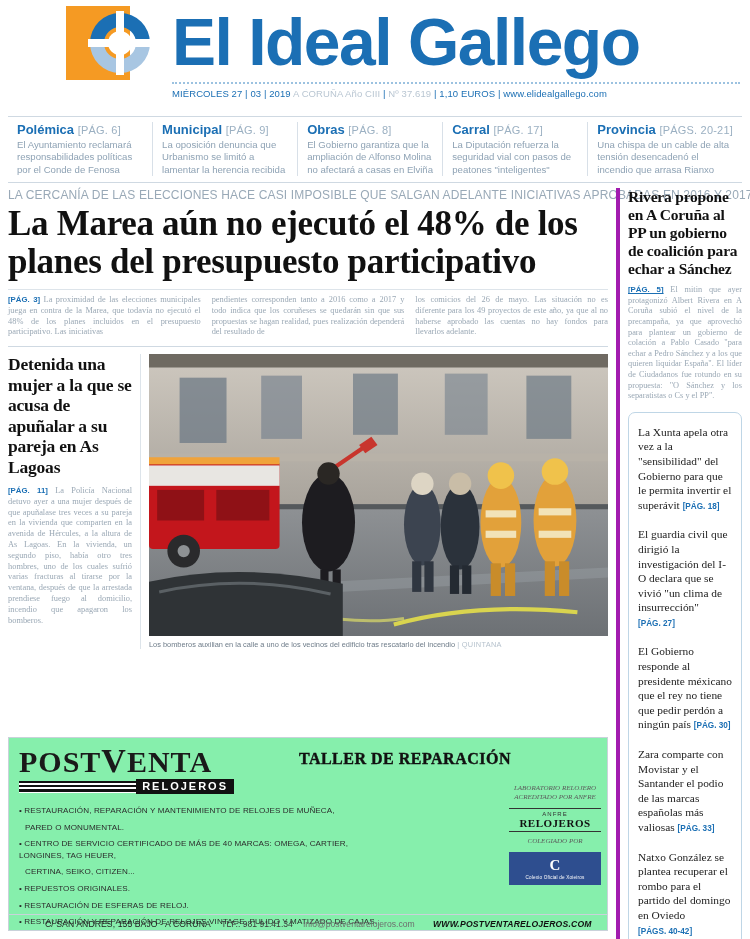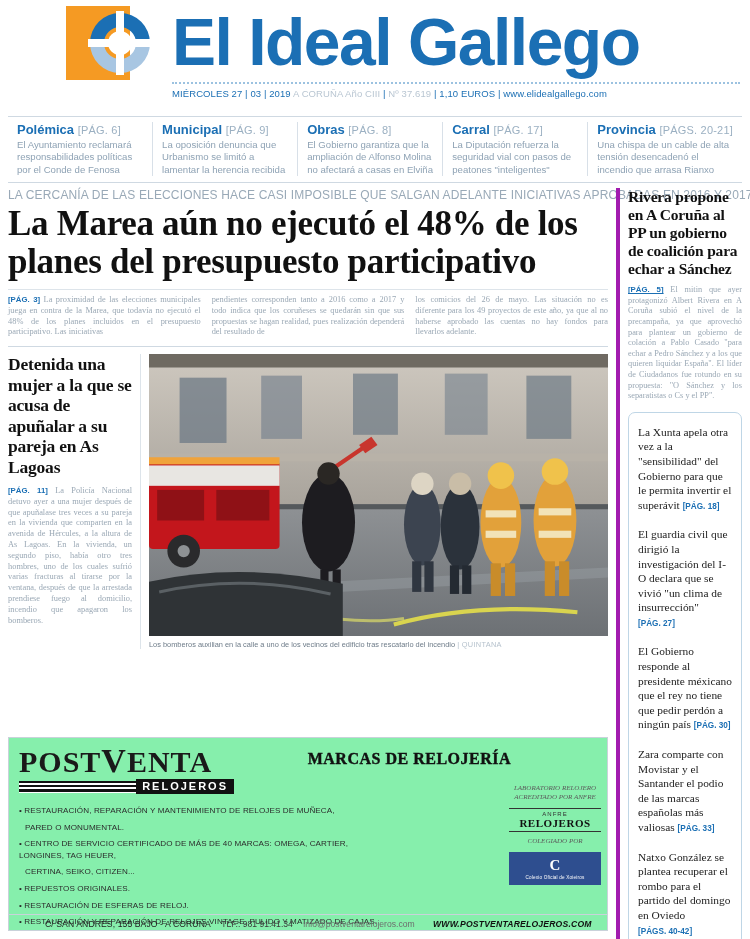--- a/index.html
+++ b/index.html
@@ -631,21 +631,21 @@
 
         <path d="M78 84 L126 62 L130 68 L82 90 Z" fill="#b9bcc0"></path>
         <path d="M80 90 L126 72 L129 78 L84 94 Z" fill="#9ea2a6"></path>
       </svg>
     </div>
 
     <div class="ad-main">
       <div class="ad-logo">
         <span>POST</span><span class="v-mark">V</span><span>ENTA</span>
       </div>
-      <div class="ad-taller">MARCAS DE RELOJERÍA</div>
+      <div class="ad-taller">TALLER DE REPARACIÓN</div>
 
       <div class="ad-relojeros-bar">
         <div class="ad-bar-lines"></div>
         <div class="ad-relojeros-tag">RELOJEROS</div>
       </div>
 
       <ul class="ad-bullets">
         <li>RESTAURACIÓN, REPARACIÓN Y MANTENIMIENTO DE RELOJES DE MUÑECA,</li>
         <li class="cont">PARED O MONUMENTAL.</li>
         <li>CENTRO DE SERVICIO CERTIFICADO DE MÁS DE 40 MARCAS: OMEGA, CARTIER, LONGINES, TAG HEUER,</li>

